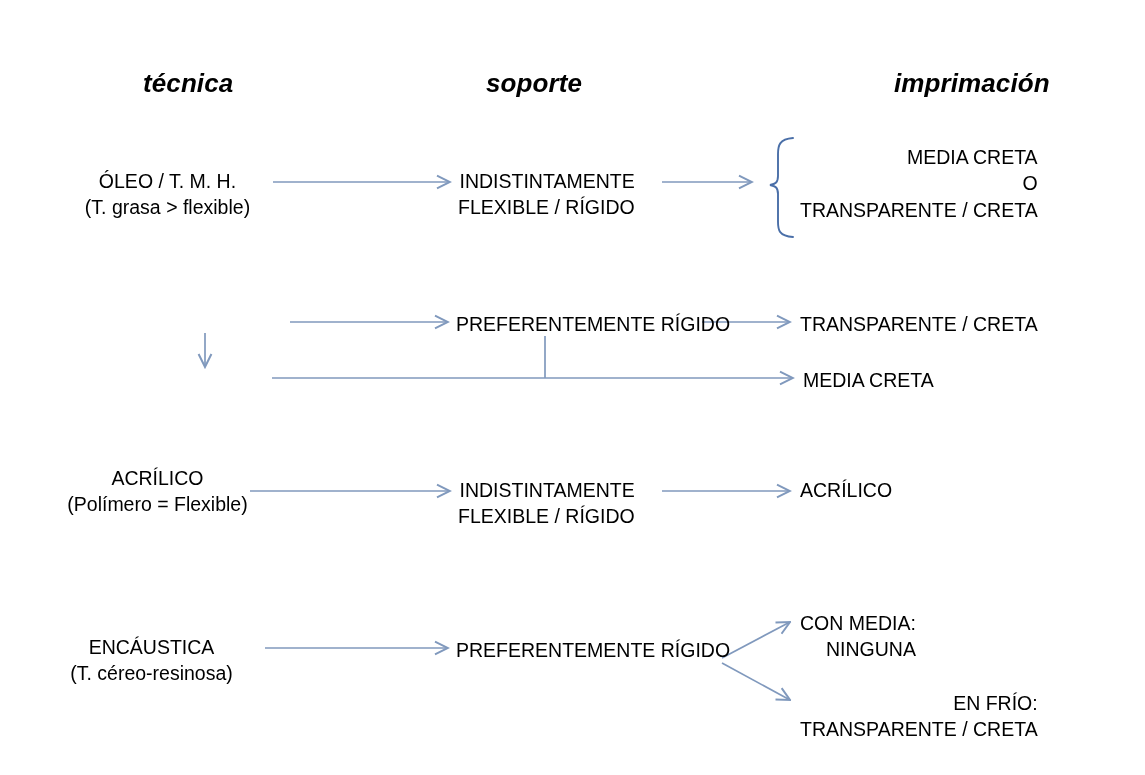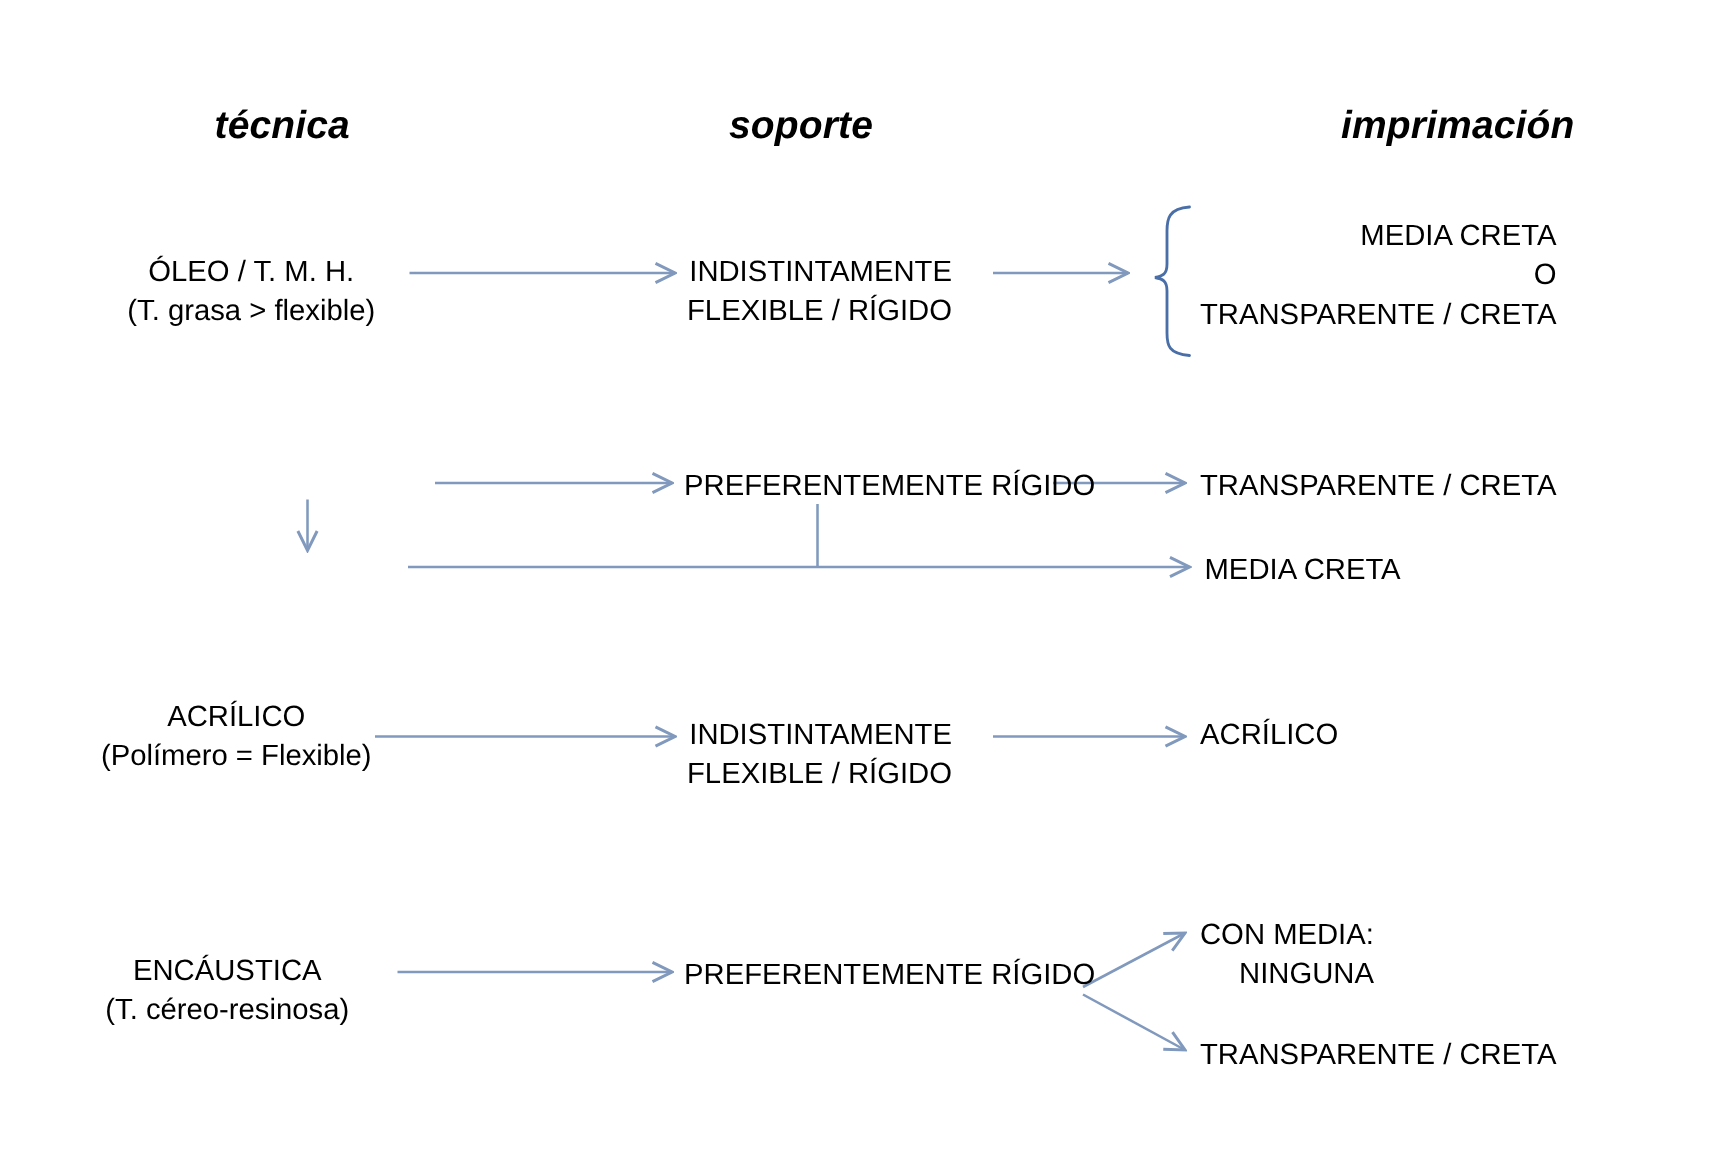--- a/index.html
+++ b/index.html
@@ -149,16 +149,17 @@
   <div class="node lbl left" style="left:456px; top:637px;">
     <span class="ln">PREFERENTEMENTE RÍGIDO</span>
   </div>
 
   <div class="node lbl left" style="left:800px; top:610px;">
     <span class="ln">CON MEDIA:</span>
     <span class="ln">NINGUNA</span>
   </div>
 
   <div class="node lbl left" style="left:800px; top:690px;">
+    <span class="ln">EN FRÍO:</span>
     <span class="ln">TRANSPARENTE / CRETA</span>
   </div>
 
 </div>
 
 </body></html>

